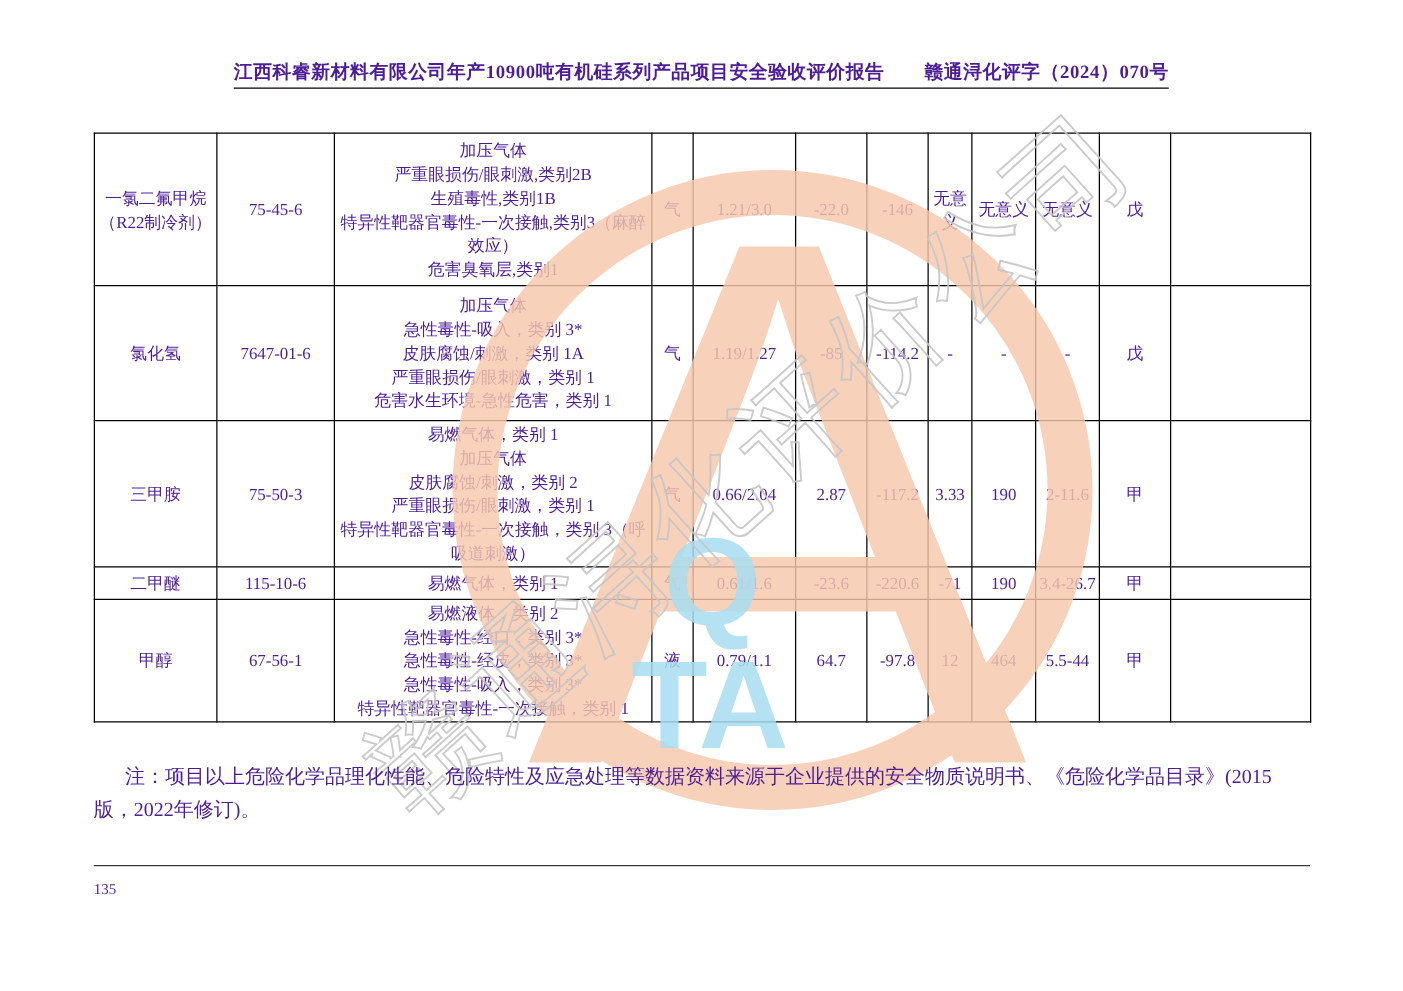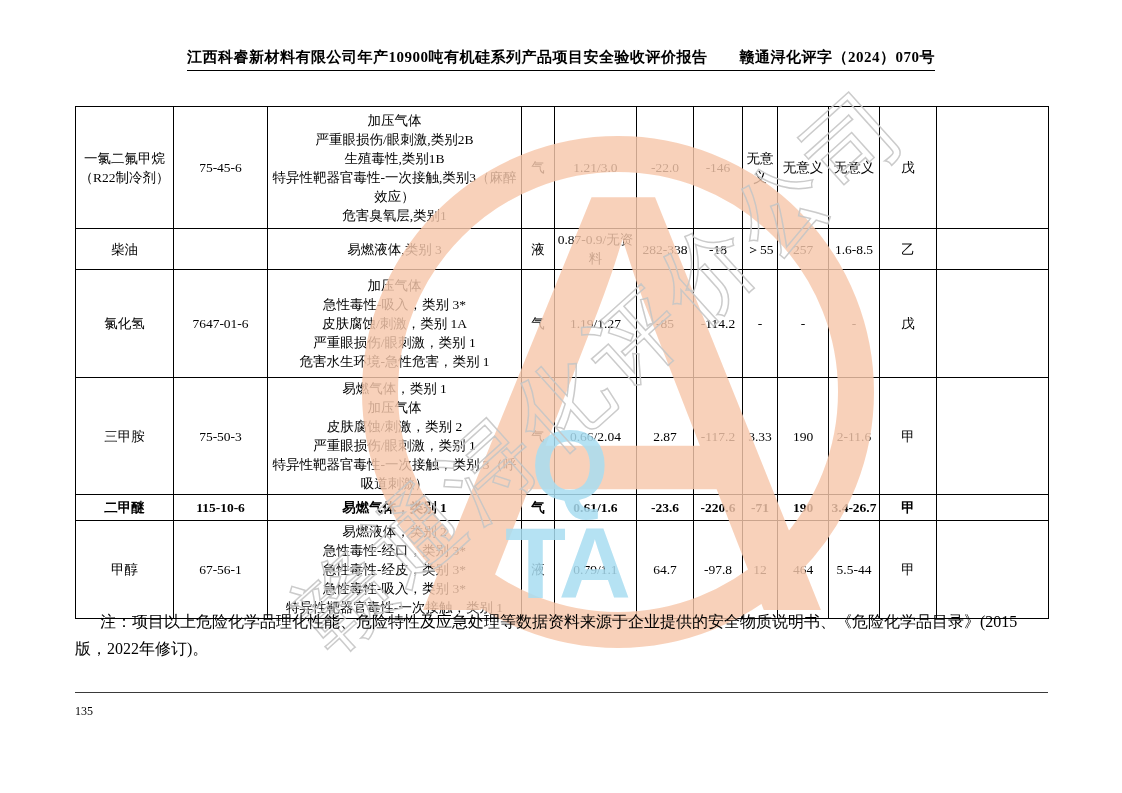--- a/index.html
+++ b/index.html
@@ -1,18 +1,18 @@
 <!DOCTYPE html>
 <html><head>
 <meta charset="utf-8">
 <style>
   html,body { margin:0; padding:0; background:#ffffff; }
   .page {
     position:relative; width:1122px; height:793px; background:#fff; overflow:hidden;
-    font-family:"Liberation Serif","DejaVu Serif",serif; color:#000000;
+    font-family:"Liberation Serif","DejaVu Serif",serif; color:#4c1d95;
   }
   
   .header { position:absolute; top:48px; left:0; width:100%; text-align:center; }
   .header-inner {
     display:inline-block; border-bottom:1px solid #000; padding-bottom:3px;
     font-weight:bold; font-size:15px; letter-spacing:0.5px; white-space:nowrap;
   }
   .doc-no { margin-left:32px; }
   
   .chem-table {
@@ -74,34 +74,20 @@
           <td>气</td>
           <td>1.21/3.0</td>
           <td>-22.0</td>
           <td>-146</td>
           <td>无意义</td>
           <td>无意义</td>
           <td>无意义</td>
           <td>戊</td>
           <td></td>
         </tr>
-        <tr style="height: 38px;">
-          <td>柴油</td>
-          <td></td>
-          <td>易燃液体,类别 3</td>
-          <td>液</td>
-          <td>0.87-0.9/无资料</td>
-          <td>282-338</td>
-          <td>-18</td>
-          <td>＞55</td>
-          <td>257</td>
-          <td>1.6-8.5</td>
-          <td>乙</td>
-          <td></td>
-        </tr>
         <tr style="height: 108px;">
           <td>氯化氢</td>
           <td>7647-01-6</td>
           <td>加压气体
 急性毒性-吸入，类别 3*
 皮肤腐蚀/刺激，类别 1A
 严重眼损伤/眼刺激，类别 1
 危害水生环境-急性危害，类别 1</td>
           <td>气</td>
           <td>1.19/1.27</td>
@@ -124,21 +110,21 @@
           <td>气</td>
           <td>0.66/2.04</td>
           <td>2.87</td>
           <td>-117.2</td>
           <td>3.33</td>
           <td>190</td>
           <td>2-11.6</td>
           <td>甲</td>
           <td></td>
         </tr>
-        <tr style="height: 26px; font-weight: bold;">
+        <tr style="height: 26px;">
           <td>二甲醚</td>
           <td>115-10-6</td>
           <td>易燃气体，类别 1</td>
           <td>气</td>
           <td>0.61/1.6</td>
           <td>-23.6</td>
           <td>-220.6</td>
           <td>-71</td>
           <td>190</td>
           <td>3.4-26.7</td>

